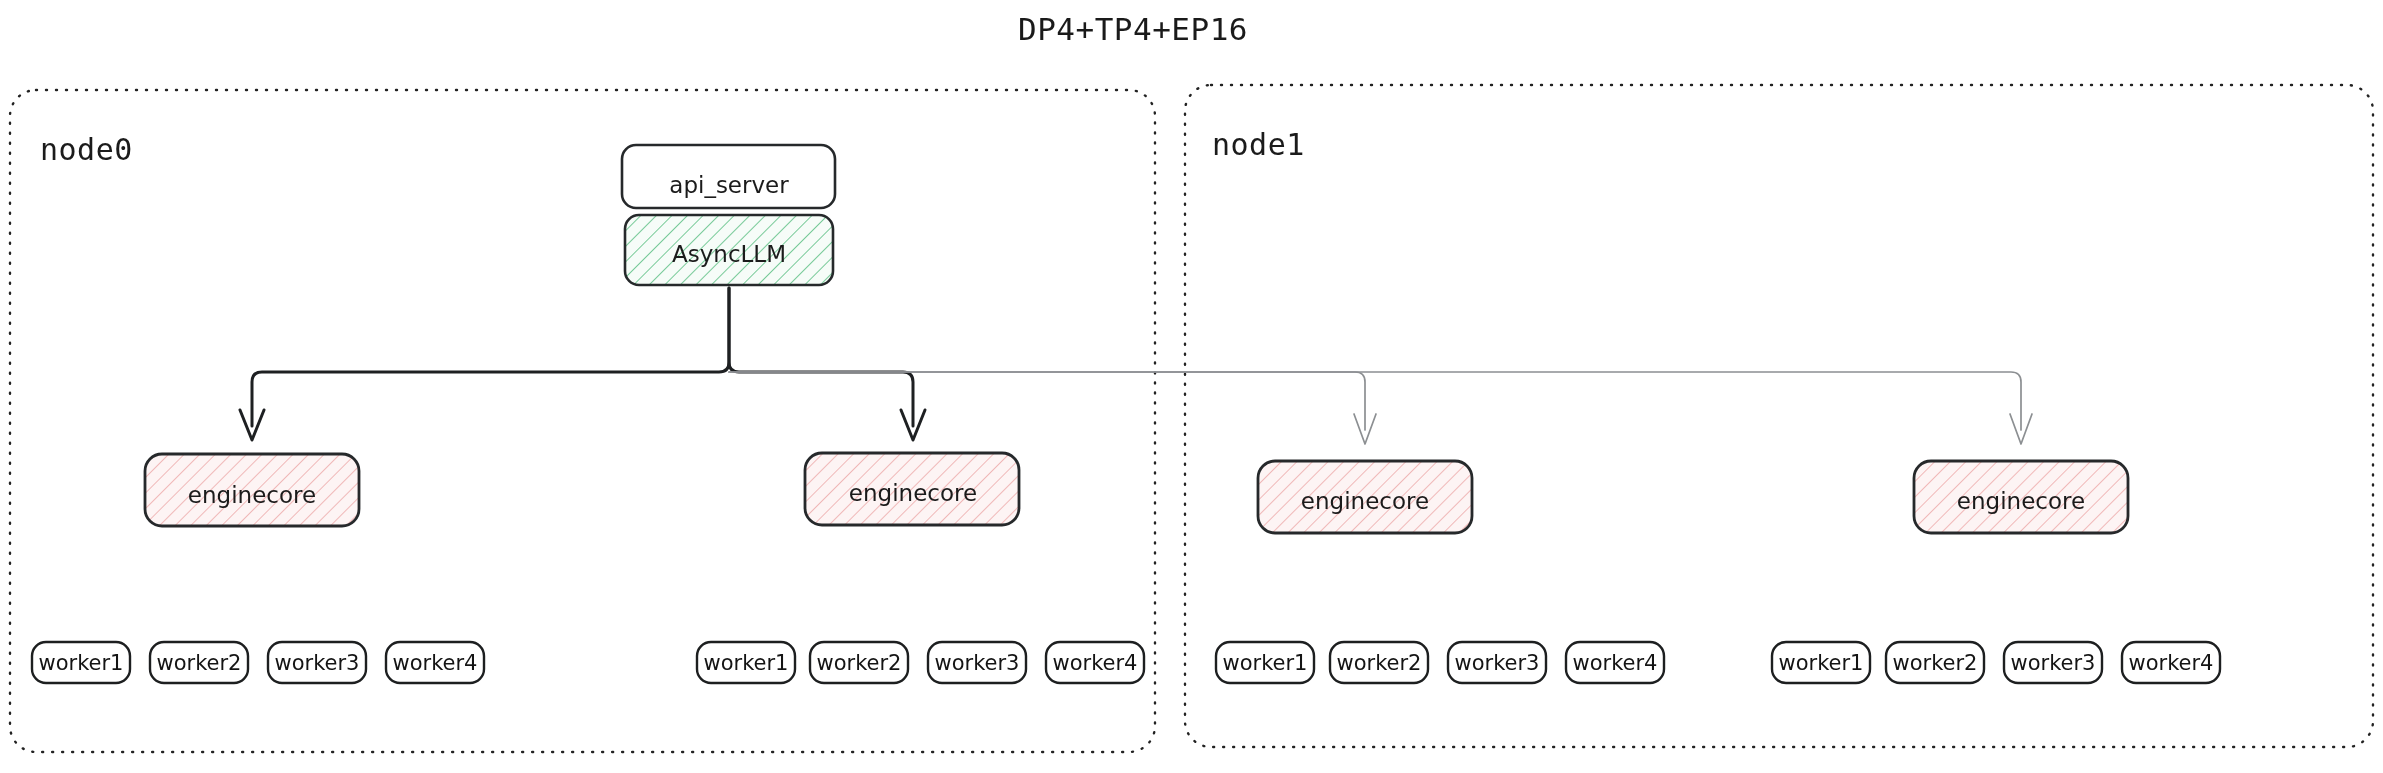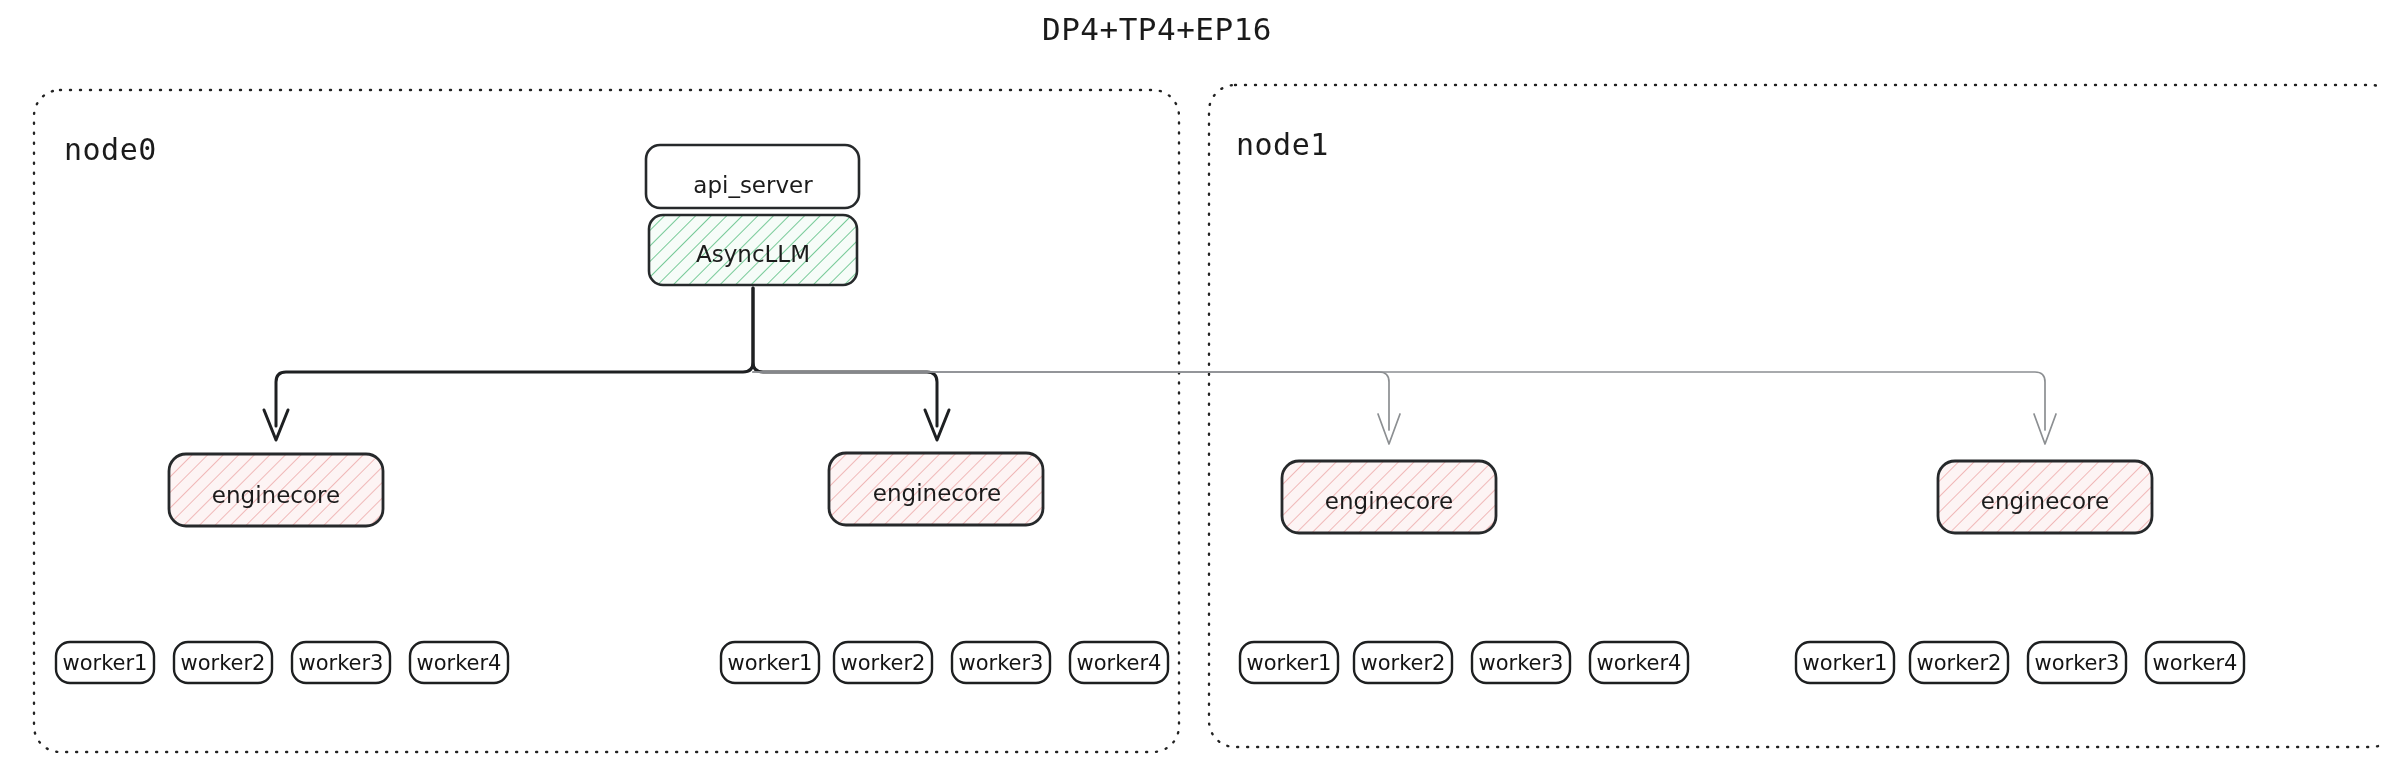--- a/index.html
+++ b/index.html
@@ -10,21 +10,20 @@
   body {
     width: 2383px;
     height: 773px;
     font-family: "DejaVu Sans", sans-serif;
     overflow: hidden;
   }
   #diagram-root {
     position: relative;
     width: 2063px;
     height: 773px;
-    margin-left: 24px;
   }
   svg.layer {
     position: absolute;
     top: 0;
     left: 0;
     width: 2383px;
     height: 773px;
   }
   .title-text {
     font-family: "DejaVu Sans Mono", monospace;

